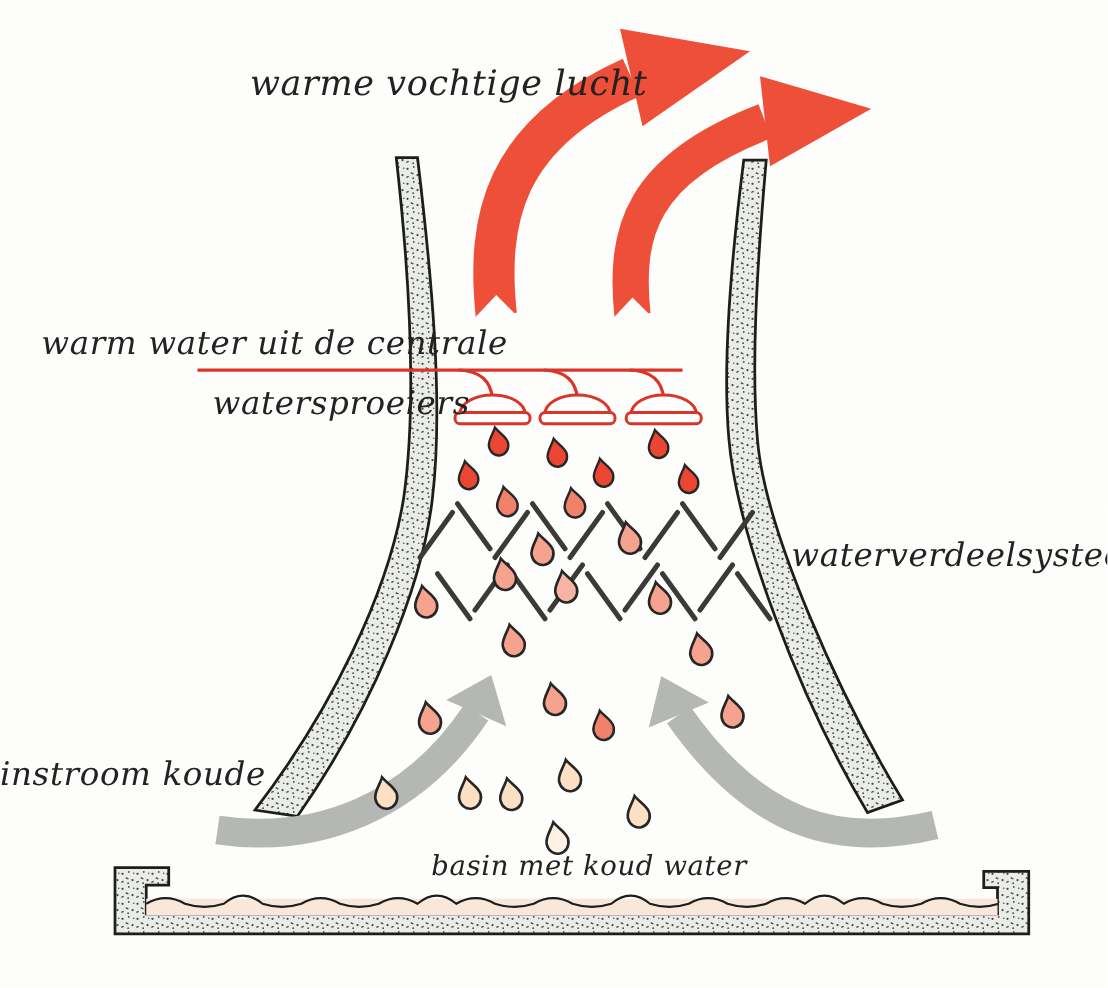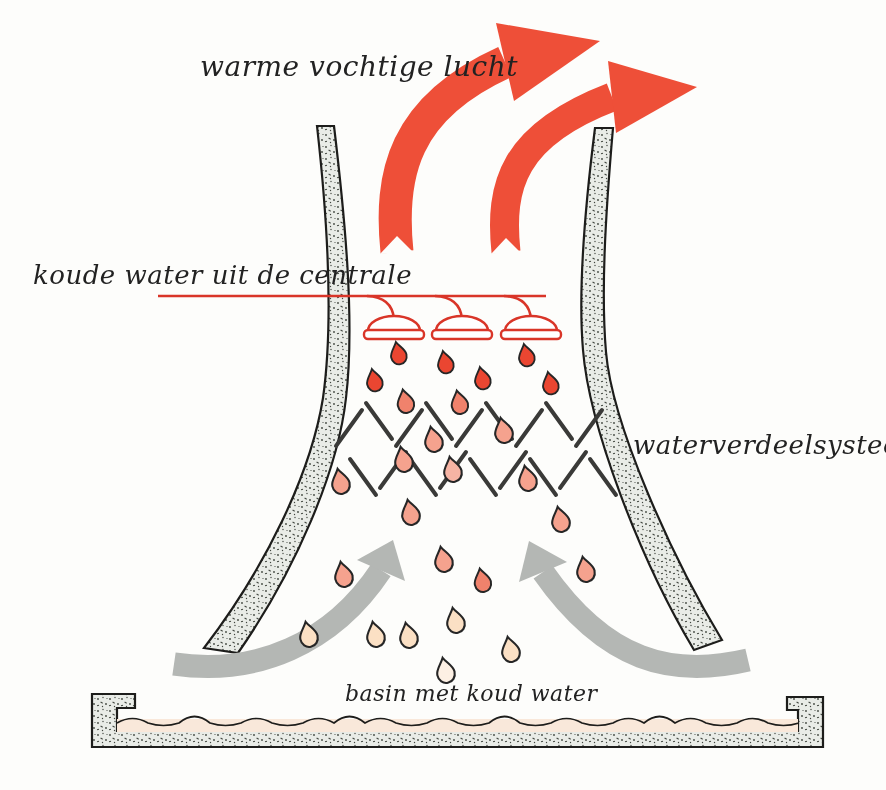--- a/index.html
+++ b/index.html
@@ -186,18 +186,20 @@
         <g transform="translate(510,648) rotate(-12) scale(0.88)" class="drop">
           <path d="M0,-13 C3,-7 10,-1.5 10,5 C10,11.5 5.6,16 0,16 C-5.6,16 -10,11.5 -10,5 C-10,-1.5 -3,-7 0,-13 Z" style="fill: rgb(251, 224, 196);"></path>
         </g>
         <g transform="translate(445,669) rotate(-12) scale(0.88)" class="drop">
           <path d="M0,-13 C3,-7 10,-1.5 10,5 C10,11.5 5.6,16 0,16 C-5.6,16 -10,11.5 -10,5 C-10,-1.5 -3,-7 0,-13 Z" style="fill: rgb(253, 240, 228);"></path>
         </g>
       </g>
   </svg>
 
   <div class="lbl l-warm-air">warme vochtige lucht</div>
-  <div class="lbl l-warm-water">koude water uit de centrale</div>
+  <div class="lbl l-warm-water">warm water uit de centrale</div>
+  <div class="lbl l-sprayers">watersproeiers</div>
   <div class="lbl l-distribution">waterverdeelsysteem</div>
   <div class="lbl l-inflow">
+    <div>instroom koude</div>
   </div>
   <div class="lbl l-basin">basin met koud water</div>
 </div>
 
 </body></html>

